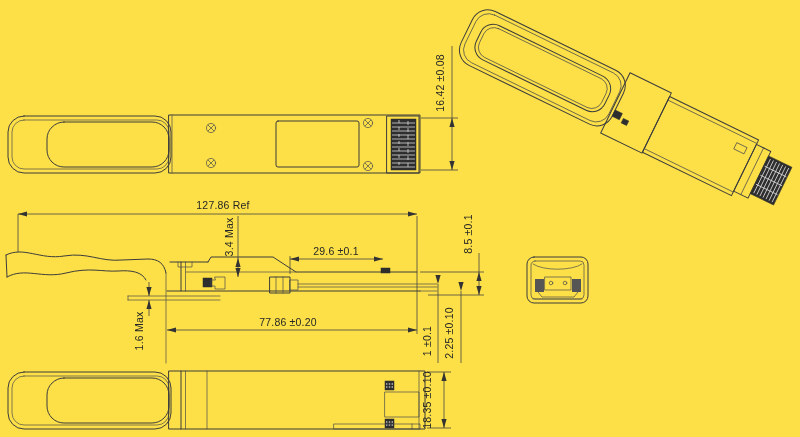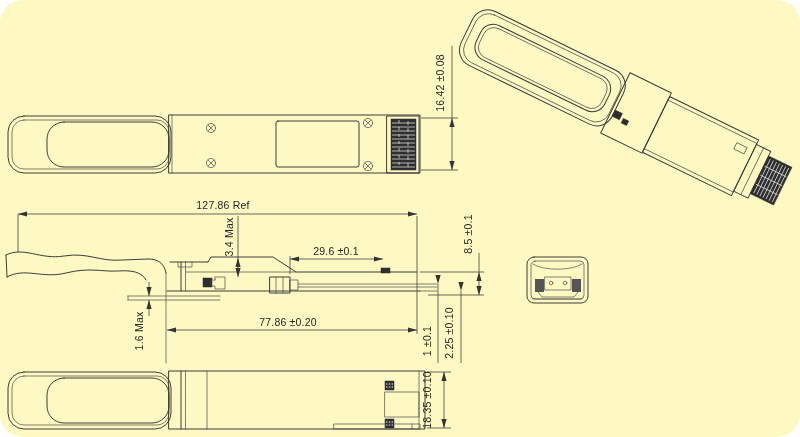--- a/index.html
+++ b/index.html
@@ -1,17 +1,17 @@
 <!DOCTYPE html>
 <html><head>
 <meta charset="utf-8">
 <style>
   html,body{margin:0;padding:0;background:#ffffff;}
-  .stage{position:relative;width:800px;height:437px;background:#fef9c3;overflow:hidden;
-         font-family:"Liberation Sans", sans-serif;border-radius:23px;}
+  .stage{position:relative;width:800px;height:437px;background:#fde047;overflow:hidden;
+         font-family:"Liberation Sans", sans-serif;}
   svg{display:block}
   .ln{stroke:#3c3c3c;fill:none;stroke-width:1;stroke-linejoin:round;stroke-linecap:round}
   .thin{stroke:#4a4a4a;stroke-width:.7}
   .dim{stroke:#444;fill:none;stroke-width:.8;stroke-linecap:butt}
   .ar{fill:#333;stroke:none}
   text.d{font:10.5px "Liberation Sans", sans-serif;fill:#262626;letter-spacing:.2px}
   .dark{fill:#2e2e2e;stroke:#2e2e2e;stroke-width:.5}
   .pin{stroke:#d8d8d8;stroke-width:.8}
   .dot{stroke:#fff;stroke-width:1;stroke-dasharray:1.4 1.4}
 </style>

